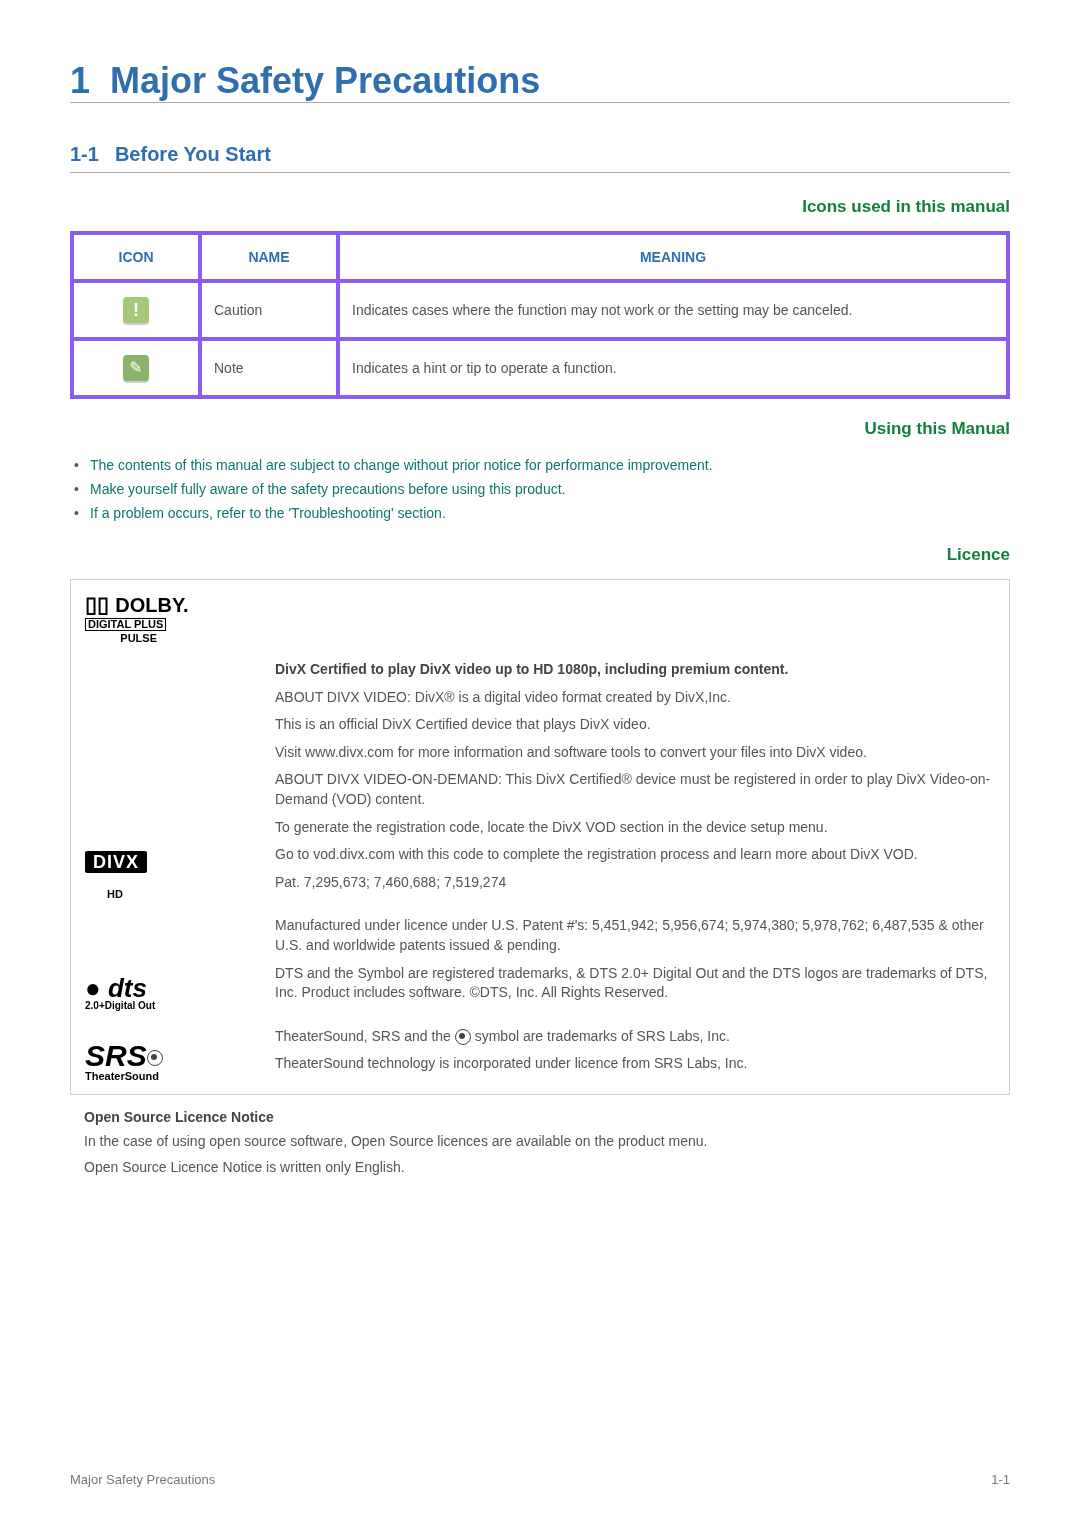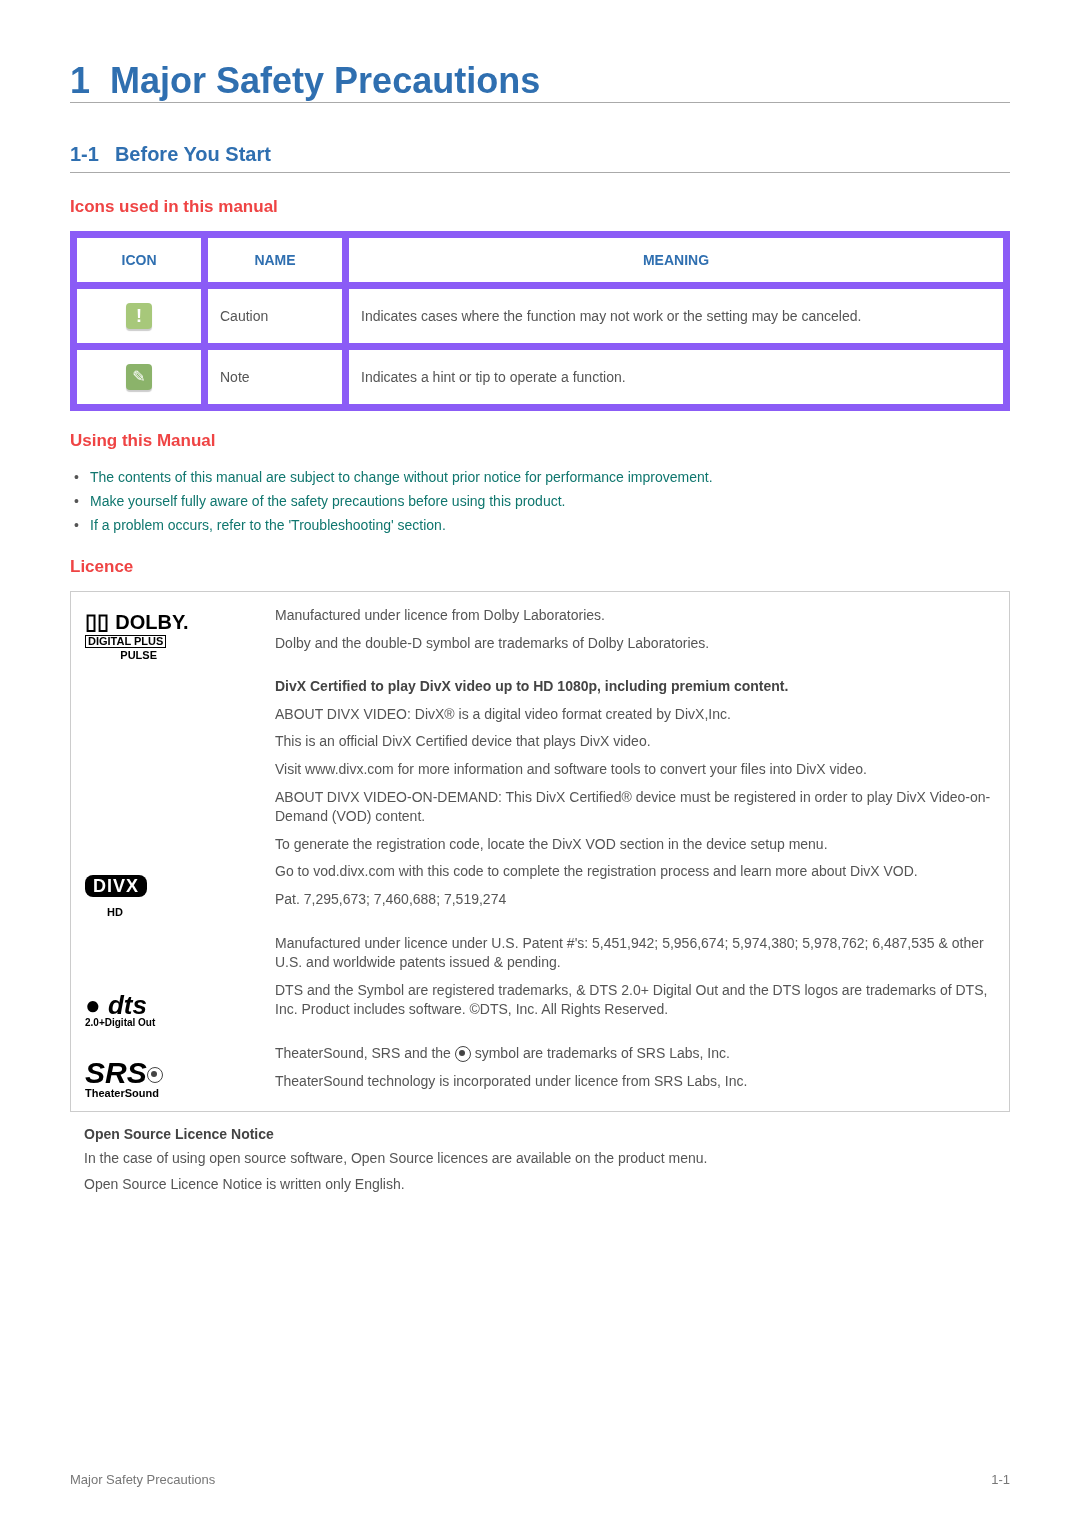--- a/index.html
+++ b/index.html
@@ -34,31 +34,32 @@
     margin-top: 30px;
     margin-bottom: 24px;
   }
   .section-title .num {
     display: inline-block;
     margin-right: 16px;
   }
   .subheading {
     font-size: 17px;
     font-weight: bold;
-    color: #ef4444;
+    color: #15803d;
     margin-bottom: 14px;
+    text-align: right;
   }
   table.icons {
     width: 100%;
     border-collapse: collapse;
     margin-bottom: 20px;
     font-size: 14px;
   }
   table.icons th, table.icons td {
-    border: 7px solid #8b5cf6;
+    border: 4px solid #8b5cf6;
     padding: 14px 12px;
     text-align: left;
     vertical-align: middle;
   }
   table.icons th {
     color: #2f6fb0;
     font-weight: bold;
     text-align: center;
     background: #fff;
   }
@@ -147,30 +148,30 @@
     width: 72px;
   }
   .licence-logo.divx .box {
     display: inline-block;
     background: #000;
     color: #fff;
     font-weight: bold;
     font-family: Arial, sans-serif;
     font-size: 18px;
     padding: 2px 8px;
-    border-radius: 8px;
+    border-radius: 2px;
     letter-spacing: 1px;
   }
   .licence-logo.divx .hd {
     display: block;
     font-size: 11px;
     font-weight: bold;
     text-align: center;
     width: 60px;
-    margin-top: 10px;
+    margin-top: 16px;
   }
   .licence-logo.dts {
     font-weight: bold;
     font-style: italic;
     font-size: 26px;
   }
   .licence-logo.dts .sub3 {
     display: block;
     font-size: 10px;
     font-style: normal;
@@ -283,24 +284,20 @@
 <div class="subheading">Licence</div>
 
 <div class="licence-box">
 
   <div class="licence-row">
     <div class="licence-logo">
       <span style="font-size:22px;">▯▯ </span><span>DOLBY.</span>
       <span class="sub">DIGITAL PLUS</span>
       <span class="sub2">PULSE</span>
     </div>
-    <div class="licence-text">
-      <p>Manufactured under licence from Dolby Laboratories.</p>
-      <p>Dolby and the double-D symbol are trademarks of Dolby Laboratories.</p>
-    </div>
   </div>
 
   <div class="licence-row">
     <div class="licence-logo divx">
       <span class="box">DIVX</span>
       <span class="hd">HD</span>
     </div>
     <div class="licence-text">
       <p class="bold">DivX Certified to play DivX video up to HD 1080p, including premium content.</p>
       <p>ABOUT DIVX VIDEO: DivX® is a digital video format created by DivX,Inc.</p>

